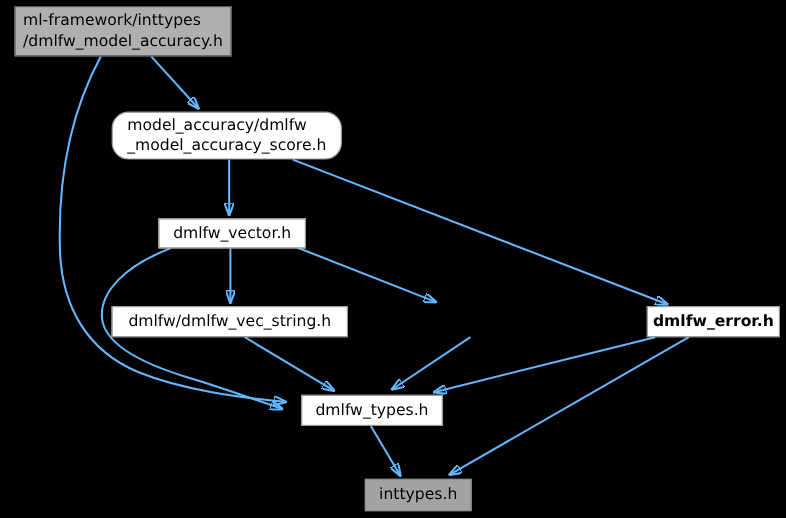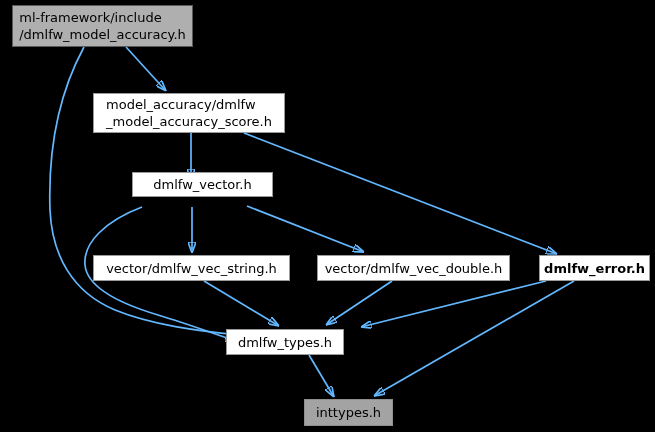--- a/index.html
+++ b/index.html
@@ -60,31 +60,30 @@
     <path d="M 192 207 L 192 253" marker-end="url(#arrow)"></path>
     <path d="M 247 206 L 364 252" marker-end="url(#arrow)"></path>
     <path d="M 142 207 C 105 221, 83 243, 85 265 C 87 287, 118 303, 158 315 C 185 323, 212 333, 236 341" marker-end="url(#arrow)"></path>
     <path d="M 204 281 L 279 326" marker-end="url(#arrow)"></path>
     <path d="M 392 281 L 326 325" marker-end="url(#arrow)"></path>
     <path d="M 546 281 L 361 327" marker-end="url(#arrow)"></path>
     <path d="M 574 281 L 374 396" marker-end="url(#arrow)"></path>
     <path d="M 309 355 L 334 397" marker-end="url(#arrow)"></path>
   </svg>
 
-  <div class="node root" style="left:12px; top:5px; width:181px; height:42px;">ml-framework/include
+  <div class="node root" style="left:12px; top:5px; width:181px; height:42px;">ml-framework/inttypes
 /dmlfw_model_accuracy.h</div>
 
-  <div class="node" style="left:93px; top:93px; width:192px; height:40px;">model_accuracy/dmlfw
+  <div class="node" style="left:93px; top:93px; width:192px; height:40px;border-radius:14px;">model_accuracy/dmlfw
 _model_accuracy_score.h</div>
 
-  <div class="node" style="left:132px; top:172px; width:141px; height:25px;">dmlfw_vector.h</div>
+  <div class="node" style="left:132px; top:182px; width:123px; height:25px;">dmlfw_vector.h</div>
 
-  <div class="node" style="left:93px; top:255px; width:197px; height:26px;">vector/dmlfw_vec_string.h</div>
+  <div class="node" style="left:93px; top:255px; width:197px; height:26px;">dmlfw/dmlfw_vec_string.h</div>
 
-  <div class="node" style="left:317px; top:255px; width:193px; height:26px;">vector/dmlfw_vec_double.h</div>
 
   <div class="node" style="left:539px; top:255px; width:111px; height:26px;font-weight:bold;">dmlfw_error.h</div>
 
-  <div class="node" style="left:226px; top:329px; width:118px; height:26px;">dmlfw_types.h</div>
+  <div class="node" style="left:251px; top:329px; width:118px; height:26px;">dmlfw_types.h</div>
 
   <div class="node external" style="left:304px; top:399px; width:89px; height:27px;">inttypes.h</div>
 
 </div>
 
 </body></html>

